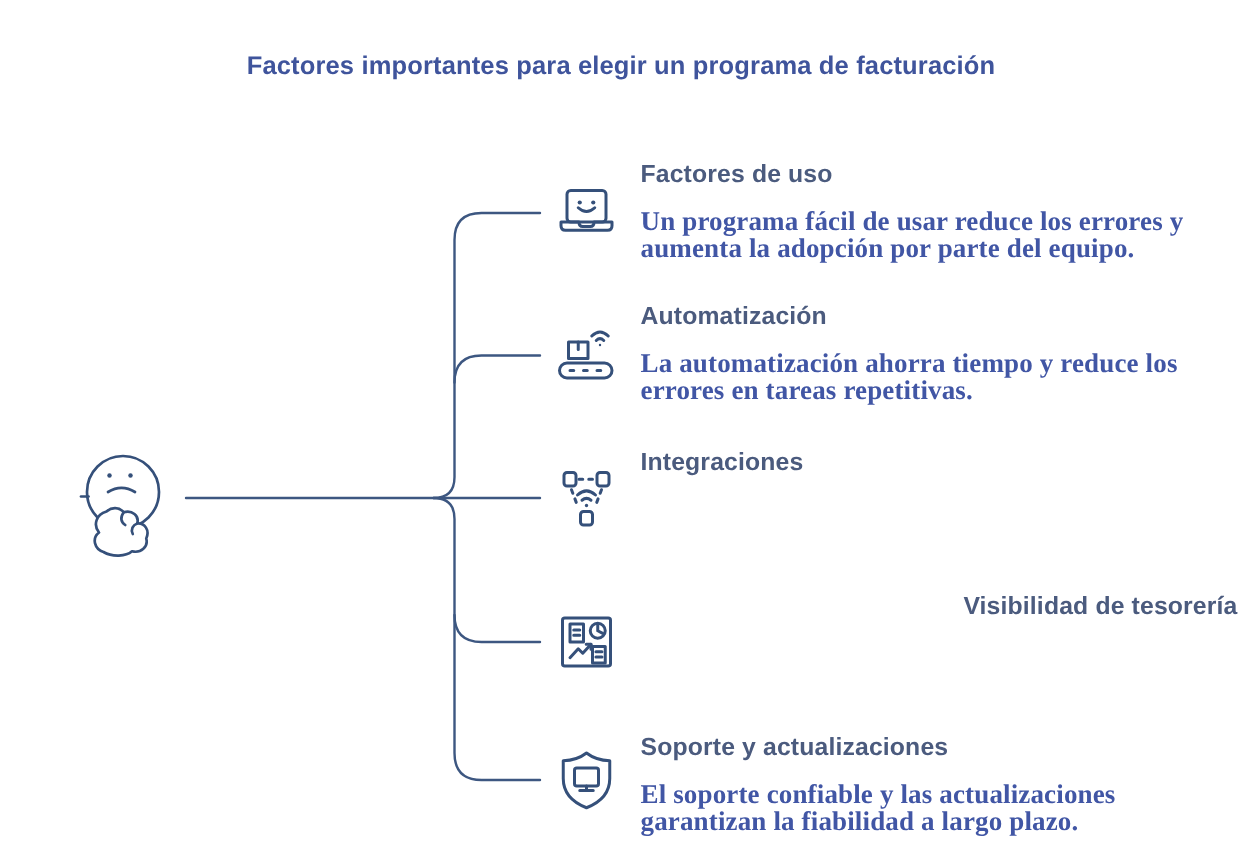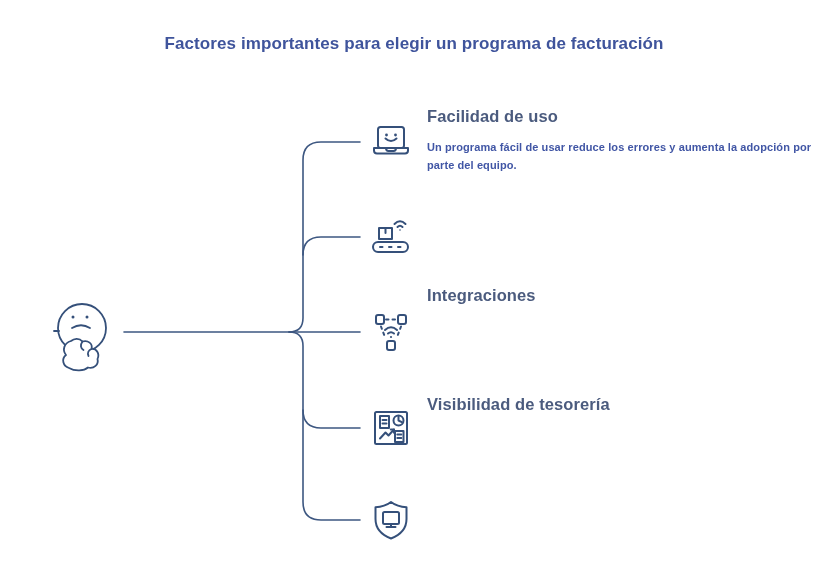--- a/index.html
+++ b/index.html
@@ -29,38 +29,39 @@
   .item-icon { position: absolute; left: 369px; width: 44px; height: 44px; }
   .icon-1 { top: 120px; }
   .icon-2 { top: 215px; }
   .icon-3 { top: 310px; }
   .icon-4 { top: 406px; }
   .icon-5 { top: 498px; }
 
   .item-text { position: absolute; left: 427px; width: 398px; }
   .text-1 { top: 105px; }
   .text-2 { top: 200px; }
-  .text-3 { top: 284px; }
-  .text-4 { top: 393px; }
+  .text-3 { top: 297px; }
+  .text-4 { top: 393px; text-align: right; }
   .text-5 { top: 487px; }
 
   .item-title {
     font-size: 16.5px;
     font-weight: 700;
     color: #4b5b7e;
     line-height: 22px;
     margin-bottom: 11px;
     letter-spacing: 0.1px;
   }
   .item-desc {
-    font-size: 11px;
+    font-size: 18px;
     font-weight: 600;
     color: #4156a5;
     line-height: 18px;
     letter-spacing: 0.1px;
+    font-family: Liberation Serif, serif;
   }
 </style>
 </head>
 <body>
 
 <div class="canvas">
 
   <div class="title">Factores importantes para elegir un programa de facturación</div>
 
   <svg class="connector-layer" viewBox="0 0 828 572" fill="none" stroke="#3d5781" stroke-width="1.6" stroke-linecap="round">
@@ -87,34 +88,38 @@
   <div class="item-icon icon-1">
     <svg width="44" height="44" viewBox="0 0 44 44" fill="none" stroke="#35507a" stroke-width="2" stroke-linecap="round" stroke-linejoin="round">
       <rect x="9" y="7" width="26" height="21" rx="2.5"></rect>
       <circle cx="17.5" cy="15" r="1.4" fill="#35507a" stroke="none"></circle>
       <circle cx="26.5" cy="15" r="1.4" fill="#35507a" stroke="none"></circle>
       <path d="M16.5 18.5 Q22 23.5 27.5 18.5"></path>
       <path d="M5 28 H17 Q17 31 19.5 31 H24.5 Q27 31 27 28 H39 V30.5 Q39 33.5 36 33.5 H8 Q5 33.5 5 30.5 Z"></path>
     </svg>
   </div>
   <div class="item-text text-1">
-    <div class="item-title">Facilidad de uso</div>
+    <div class="item-title">Factores de uso</div>
     <div class="item-desc">Un programa fácil de usar reduce los errores y aumenta la adopción por parte del equipo.</div>
   </div>
 
   <div class="item-icon icon-2">
     <svg width="44" height="44" viewBox="0 0 44 44" fill="none" stroke="#35507a" stroke-width="2" stroke-linecap="round" stroke-linejoin="round">
       <path d="M25.5 9 Q31 3.5 36.5 9"></path>
       <path d="M28.5 12 Q31 9.5 33.5 12"></path>
       <circle cx="31" cy="15" r="0.8" fill="#35507a" stroke="none"></circle>
       <rect x="10" y="13" width="13" height="11"></rect>
       <path d="M16.5 13 V18"></path>
       <rect x="4" y="27" width="35" height="10" rx="5"></rect>
       <path d="M11 32 h2.5 M20 32 h2.5 M29 32 h2.5"></path>
     </svg>
+  </div>
+  <div class="item-text text-2">
+    <div class="item-title">Automatización</div>
+    <div class="item-desc">La automatización ahorra tiempo y reduce los errores en tareas repetitivas.</div>
   </div>
 
   <div class="item-icon icon-3">
     <svg width="44" height="44" viewBox="0 0 44 44" fill="none" stroke="#35507a" stroke-width="2" stroke-linecap="round" stroke-linejoin="round">
       <rect x="7" y="5" width="8" height="9" rx="2"></rect>
       <rect x="29" y="5" width="8" height="9" rx="2"></rect>
       <rect x="18" y="31" width="8" height="9" rx="2"></rect>
       <path d="M16 20 Q22 14.5 28 20"></path>
       <path d="M19 23.5 Q22 21 25 23.5"></path>
       <circle cx="22" cy="27" r="1.1" fill="#35507a" stroke="none"></circle>
@@ -144,14 +149,18 @@
     <div class="item-title">Visibilidad de tesorería</div>
   </div>
 
   <div class="item-icon icon-5">
     <svg width="44" height="44" viewBox="0 0 44 44" fill="none" stroke="#35507a" stroke-width="2" stroke-linecap="round" stroke-linejoin="round">
       <path d="M22 4 C26.5 7.5 32.5 9 37.5 9.2 L37.5 21 C37.5 30.5 31 37 22 40.5 C13 37 6.5 30.5 6.5 21 L6.5 9.2 C11.5 9 17.5 7.5 22 4 Z"></path>
       <rect x="14" y="14" width="16" height="12" rx="1.5"></rect>
       <path d="M22 26 V29 M17.5 29 H26.5"></path>
     </svg>
   </div>
+  <div class="item-text text-5">
+    <div class="item-title">Soporte y actualizaciones</div>
+    <div class="item-desc">El soporte confiable y las actualizaciones garantizan la fiabilidad a largo plazo.</div>
+  </div>
 
 </div>
 
 </body></html>

